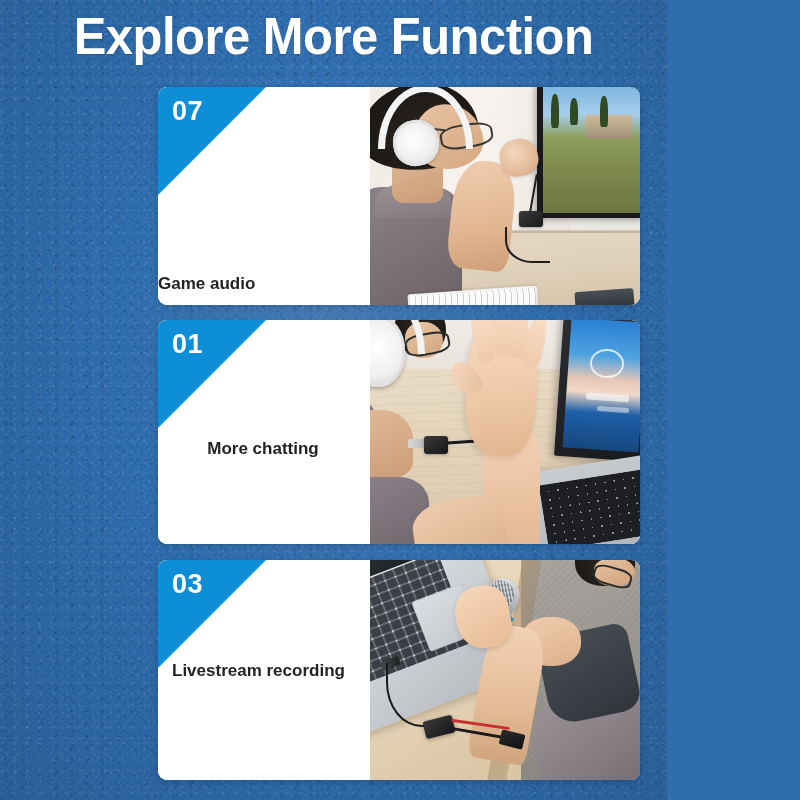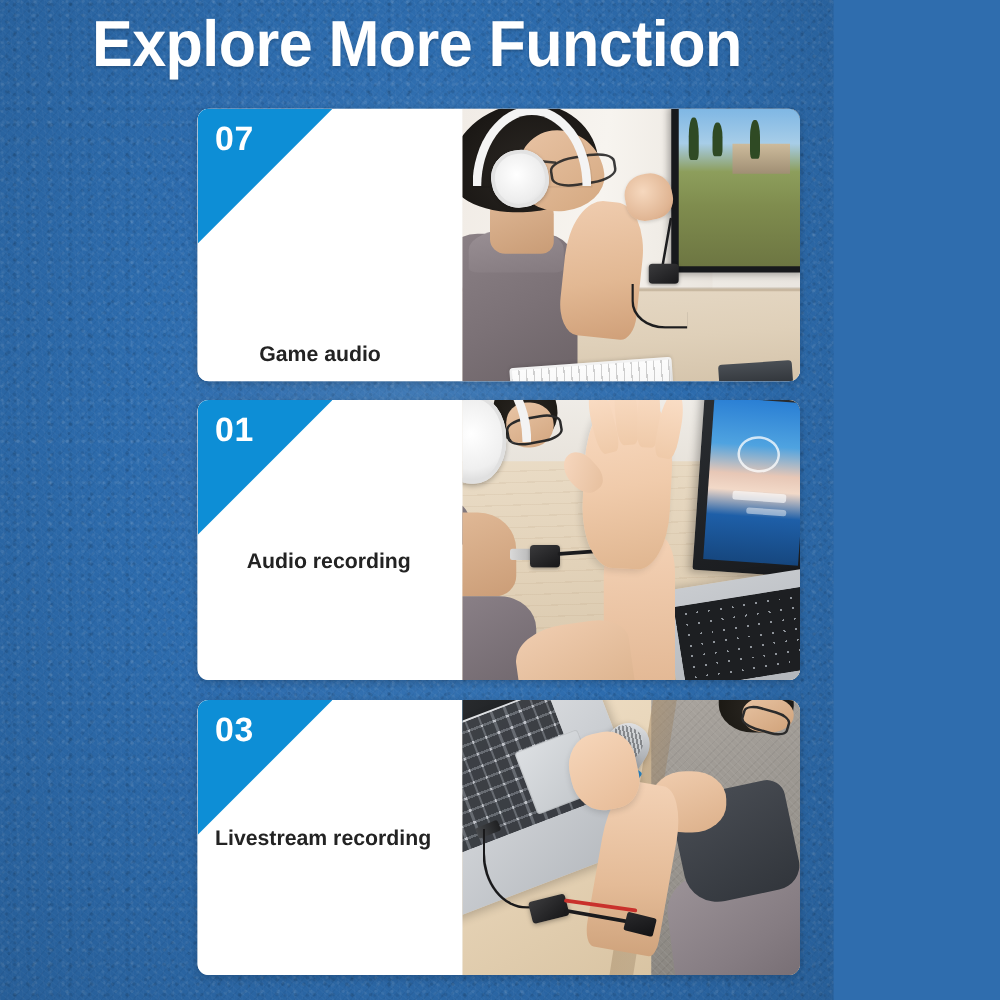--- a/index.html
+++ b/index.html
@@ -68,21 +68,21 @@
   }
   .badge-num{
     position:absolute;left:14px;top:9px;
     color:#ffffff;font-size:27px;font-weight:bold;line-height:30px;
     letter-spacing:.5px;
   }
   .card-label{
     position:absolute;left:0;right:0;
     color:#232323;font-size:17px;font-weight:bold;line-height:22px;
   }
-  #card-1 .card-label{top:186px;text-align:center;padding-right:16px;}
+  #card-1 .card-label{top:186px;padding-right:16px;}
   #card-2 .card-label{top:118px;text-align:center;padding-right:2px;}
   #card-3 .card-label{top:100px;text-align:left;padding-left:14px;white-space:nowrap;}
 
   
   .card-photo{position:relative;flex:1 1 auto;overflow:hidden;}
 
   
   .p1{background:linear-gradient(100deg,#efeae4 0%,#f2efe9 45%,#e9e5df 100%);}
   .p1 .curtain{position:absolute;left:0;top:0;width:74%;height:74%;
     background:linear-gradient(95deg,#f1ece6,#f7f4ef 55%,#eae5de);}
@@ -325,21 +325,21 @@
         <div class="kb-keys"></div>
       </div>
       <div class="pad"></div>
     </div>
   </div>
 
   <div class="card" id="card-2">
     <div class="card-left">
       <div class="badge-tri"></div>
       <div class="badge-num">01</div>
-      <div class="card-label">Audio recording</div>
+      <div class="card-label">More chatting</div>
     </div>
     <div class="card-photo p2">
       <div class="wall"></div>
       <div class="desk"></div>
       <div class="desk-grain"></div>
       <div class="laptop-lid"></div>
       <div class="lscreen"></div>
       <div class="lavatar"></div>
       <div class="lbar"></div>
       <div class="lbar2"></div>

